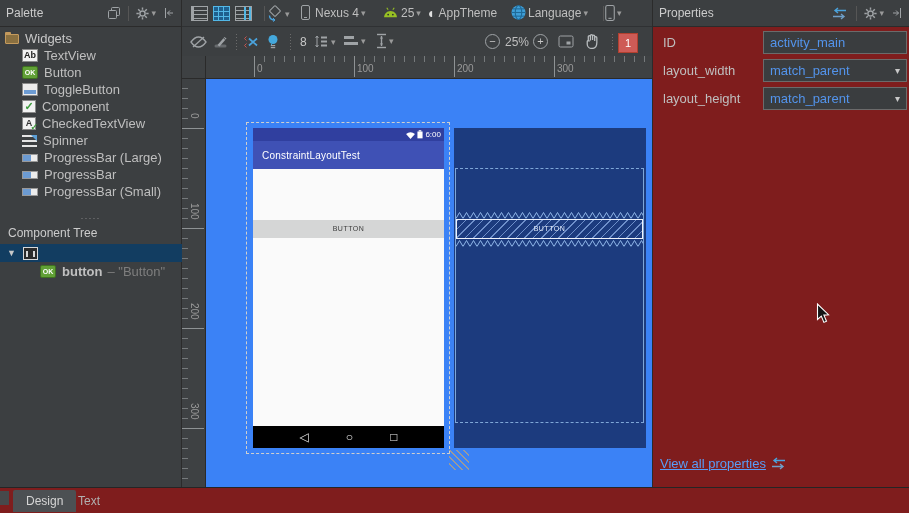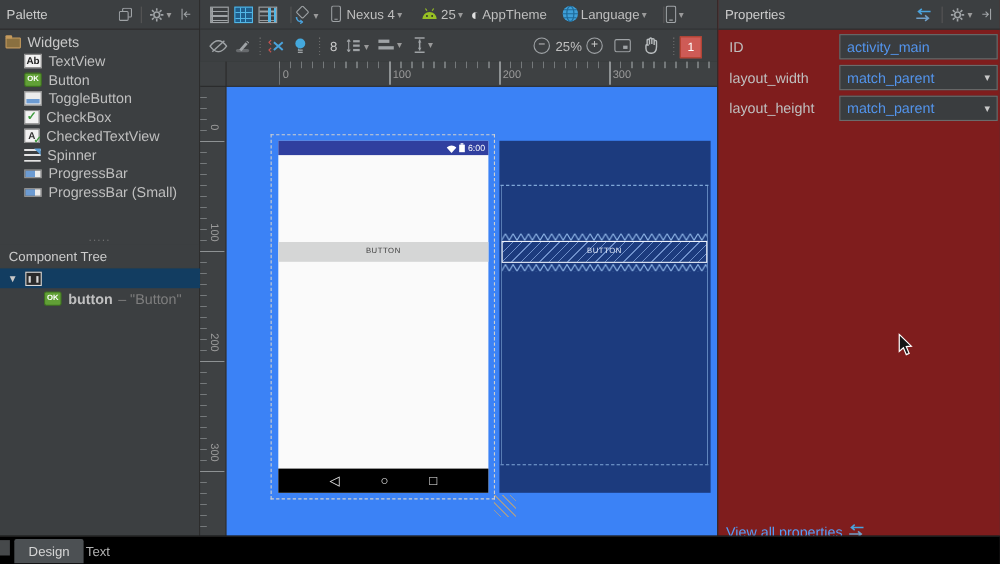--- a/index.html
+++ b/index.html
@@ -133,25 +133,25 @@
 
   
   #properties-panel { left:652px; top:0; width:257px; height:487px; background:#7f1d1d; border-left:1px solid #2B2B2B; }
   .prow { position:absolute; left:0; width:257px; height:24px; }
   .plabel { position:absolute; left:10px; top:4px; font-size:13px; color:#BFBFBF; }
   .pfield, .pselect { position:absolute; left:110px; top:0; width:144px; height:23px;
      background:#3A3D3F; border:1px solid #6B6B6B; color:#5394EC; font-size:13px;
      font-family:"Liberation Sans", sans-serif; padding:0 6px; }
   .pselect { display:flex; align-items:center; justify-content:space-between; }
   .pselect .dd { font-size:10px; color:#C8C8C8; }
-  #view-all { left:7px; top:456px; display:flex; align-items:flex-start; gap:4px;margin-top:20px; }
+  #view-all { left:7px; top:456px; display:flex; align-items:center; gap:4px; }
   #view-all a { color:#589DF6; font-size:13px; text-decoration:underline; }
 
   
-  #bottom-bar { left:0; top:487px; width:909px; height:26px; background:#000000; border-top:1px solid #252525;padding-left:28px; }
+  #bottom-bar { left:0; top:487px; width:909px; height:26px; background:#7f1d1d; border-top:1px solid #252525;padding-left:28px; }
   .btab { position:absolute; top:2px; height:22px; display:flex; align-items:center;
      justify-content:center; font-size:12px; color:#B0B0B0; padding:0 13px; }
   .btab.active { background:#4C5053; color:#D5D5D5; border-radius:2px 2px 0 0; }
   #corner-sq { position:absolute; left:0; top:3px; width:9px; height:14px; background:#46494B; }
 
   #mouse-cursor { left:816px; top:303px; width:15px; height:22px; z-index:50; }
 </style>
 </head>
 <body>
 
@@ -200,29 +200,33 @@
     <div class="w-row">
       <span class="wi wi-ok">OK</span>
       <span>Button</span>
     </div>
     <div class="w-row">
       <span class="wi wi-toggle"></span>
       <span>ToggleButton</span>
     </div>
     <div class="w-row">
       <span class="wi wi-check">✓</span>
-      <span>CheckBox</span>
+      <span>Component</span>
     </div>
     <div class="w-row">
       <span class="wi wi-ctv"><span>A</span><span class="mini-check">✓</span></span>
       <span>CheckedTextView</span>
     </div>
     <div class="w-row">
       <span class="wi wi-spinner"></span>
       <span>Spinner</span>
+    </div>
+    <div class="w-row">
+      <span class="wi wi-progress"></span>
+      <span>ProgressBar (Large)</span>
     </div>
     <div class="w-row">
       <span class="wi wi-progress"></span>
       <span>ProgressBar</span>
     </div>
     <div class="w-row">
       <span class="wi wi-progress"></span>
       <span>ProgressBar (Small)</span>
     </div>
   </div>
@@ -427,20 +431,23 @@
       <div id="statusbar" class="abs">
         <svg width="9" height="8" viewBox="0 0 10 9">
             <path d="M0 3.5A8 8 0 0110 3.5L5 9z" fill="#FFF"></path>
           </svg>
         <svg width="6" height="9" viewBox="0 0 7 10">
             <rect x="2" y="0" width="3" height="1.5" fill="#FFF"></rect>
             <rect x="0.5" y="1.5" width="6" height="8" fill="#FFF"></rect>
           </svg>
         <span class="time">6:00</span>
       </div>
+      <div id="appbar" class="abs">
+        <span class="title">ConstraintLayoutTest</span>
+      </div>
       <div id="phone-button" class="abs">BUTTON</div>
       <div id="navbar" class="abs">
         <span>◁</span>
         <span>○</span>
         <span>□</span>
       </div>
     </div>
 
     <div id="blueprint" class="abs">
       <div id="bp-inner"></div>

